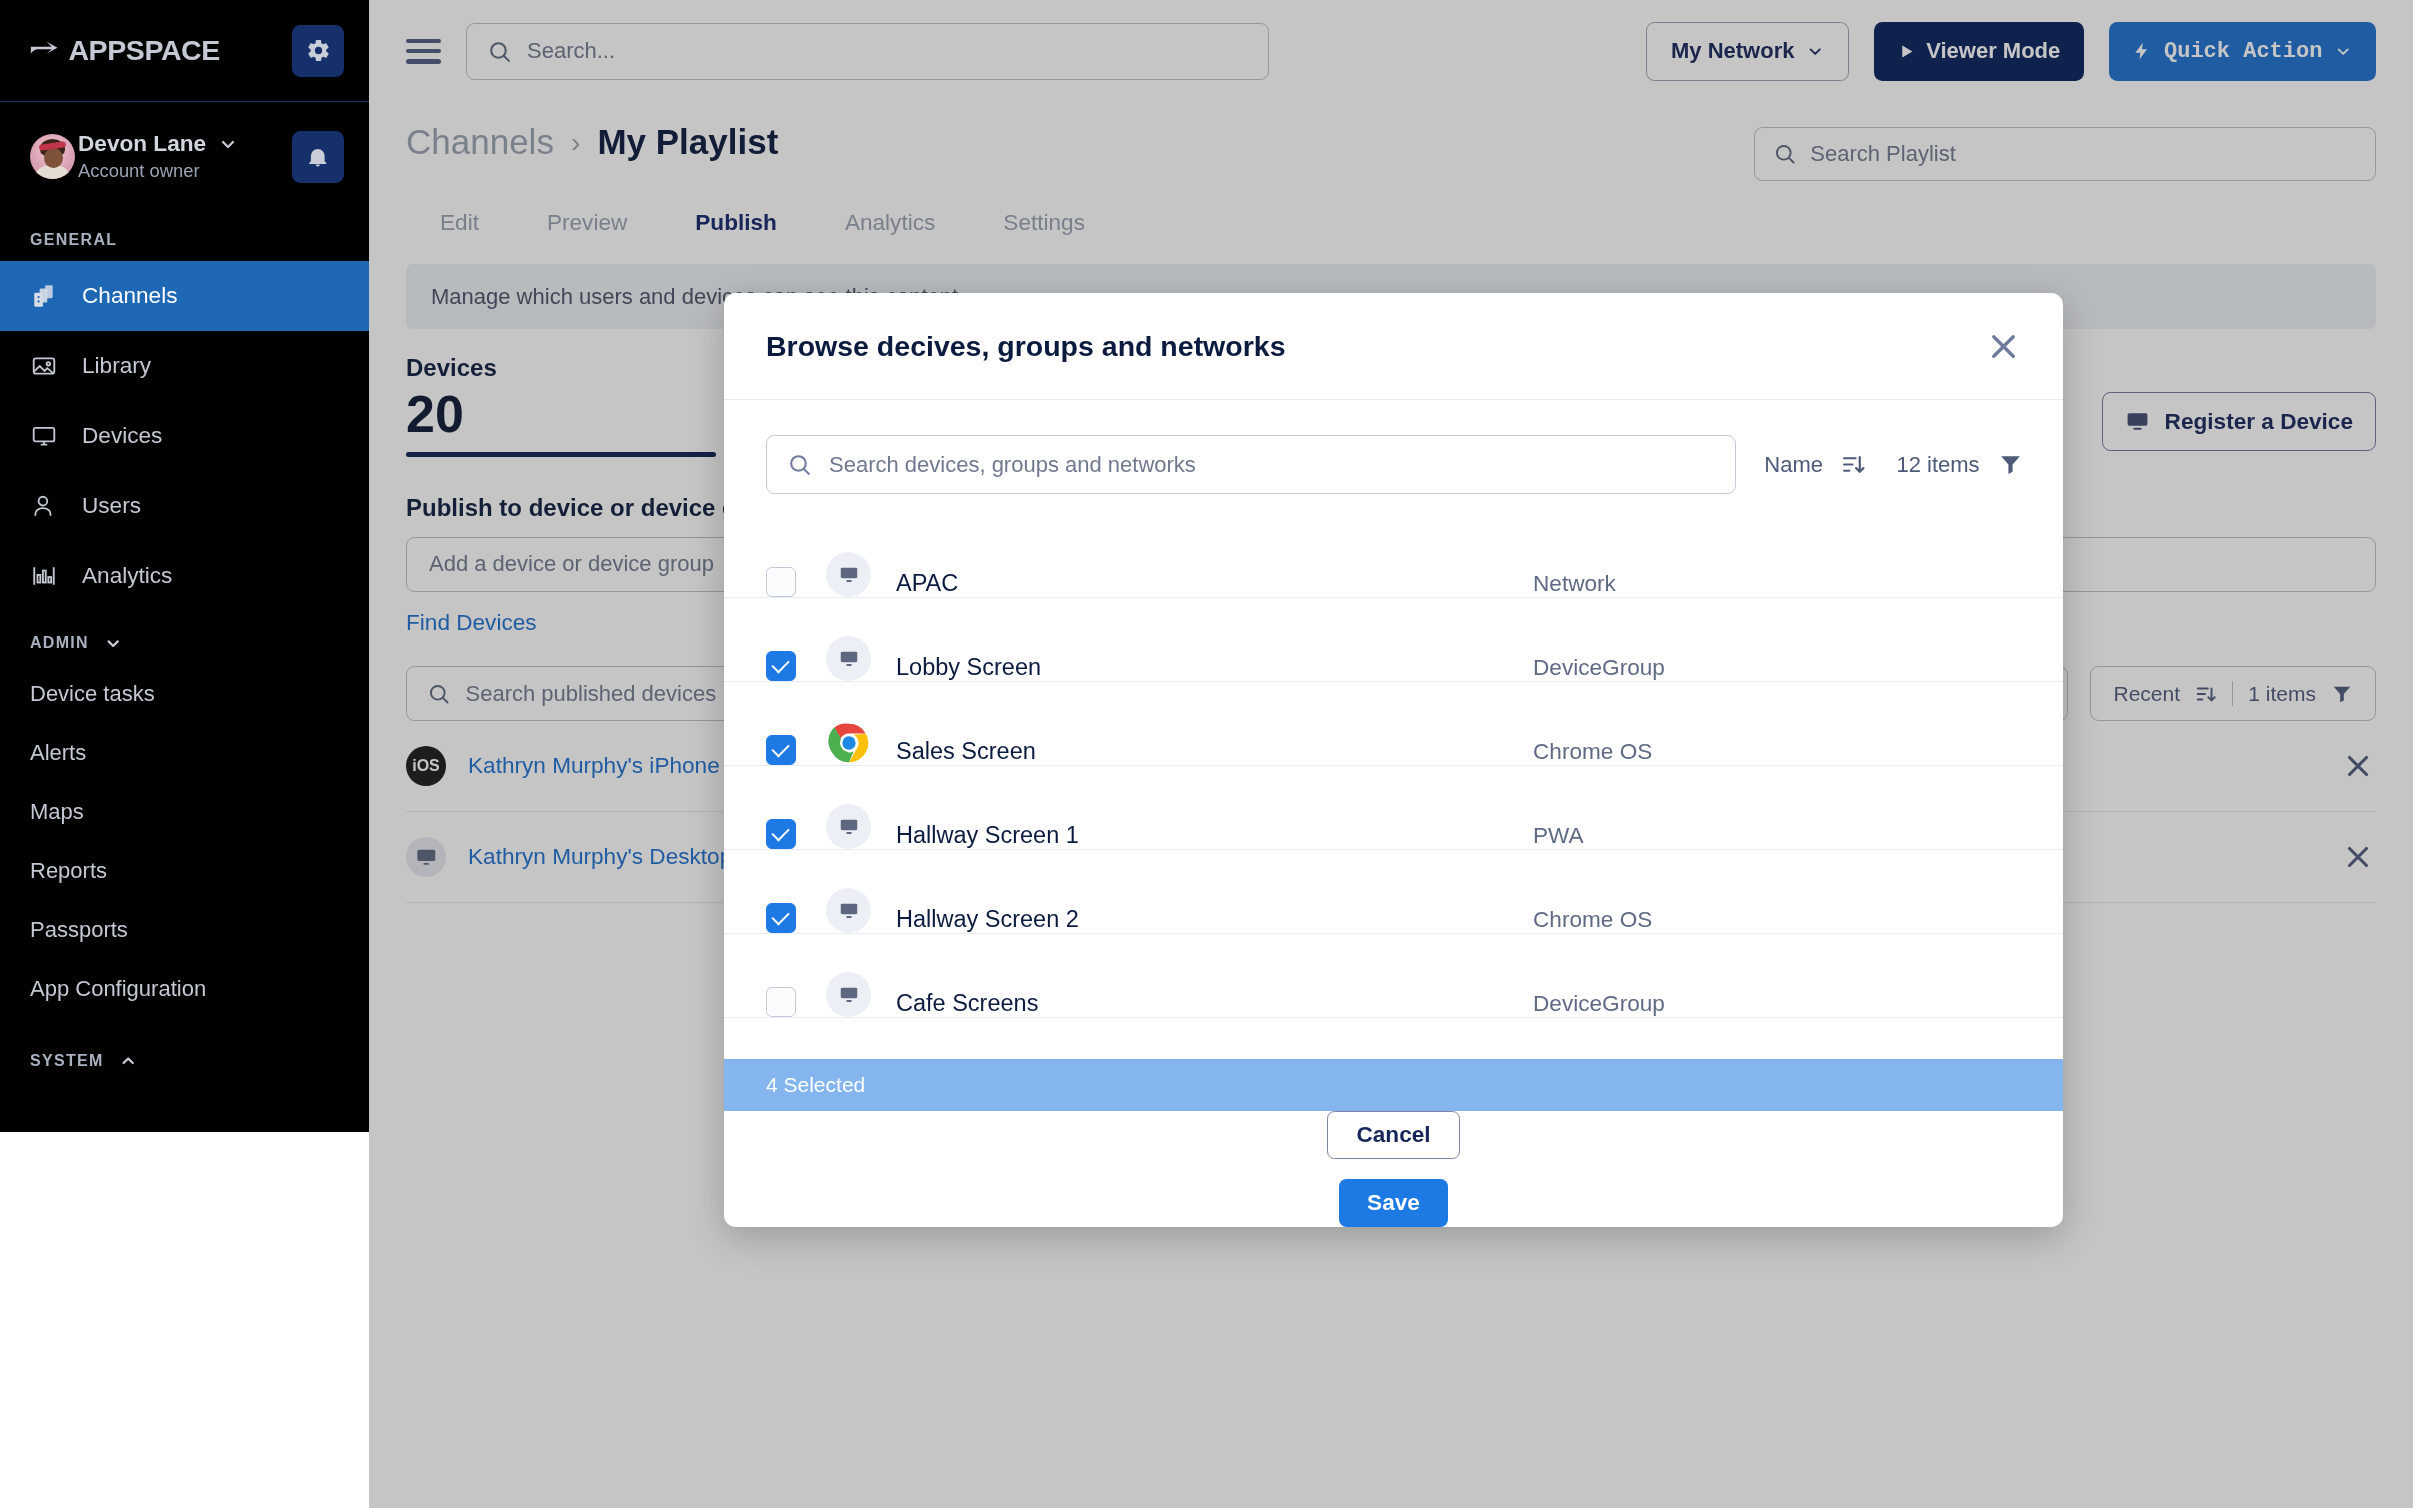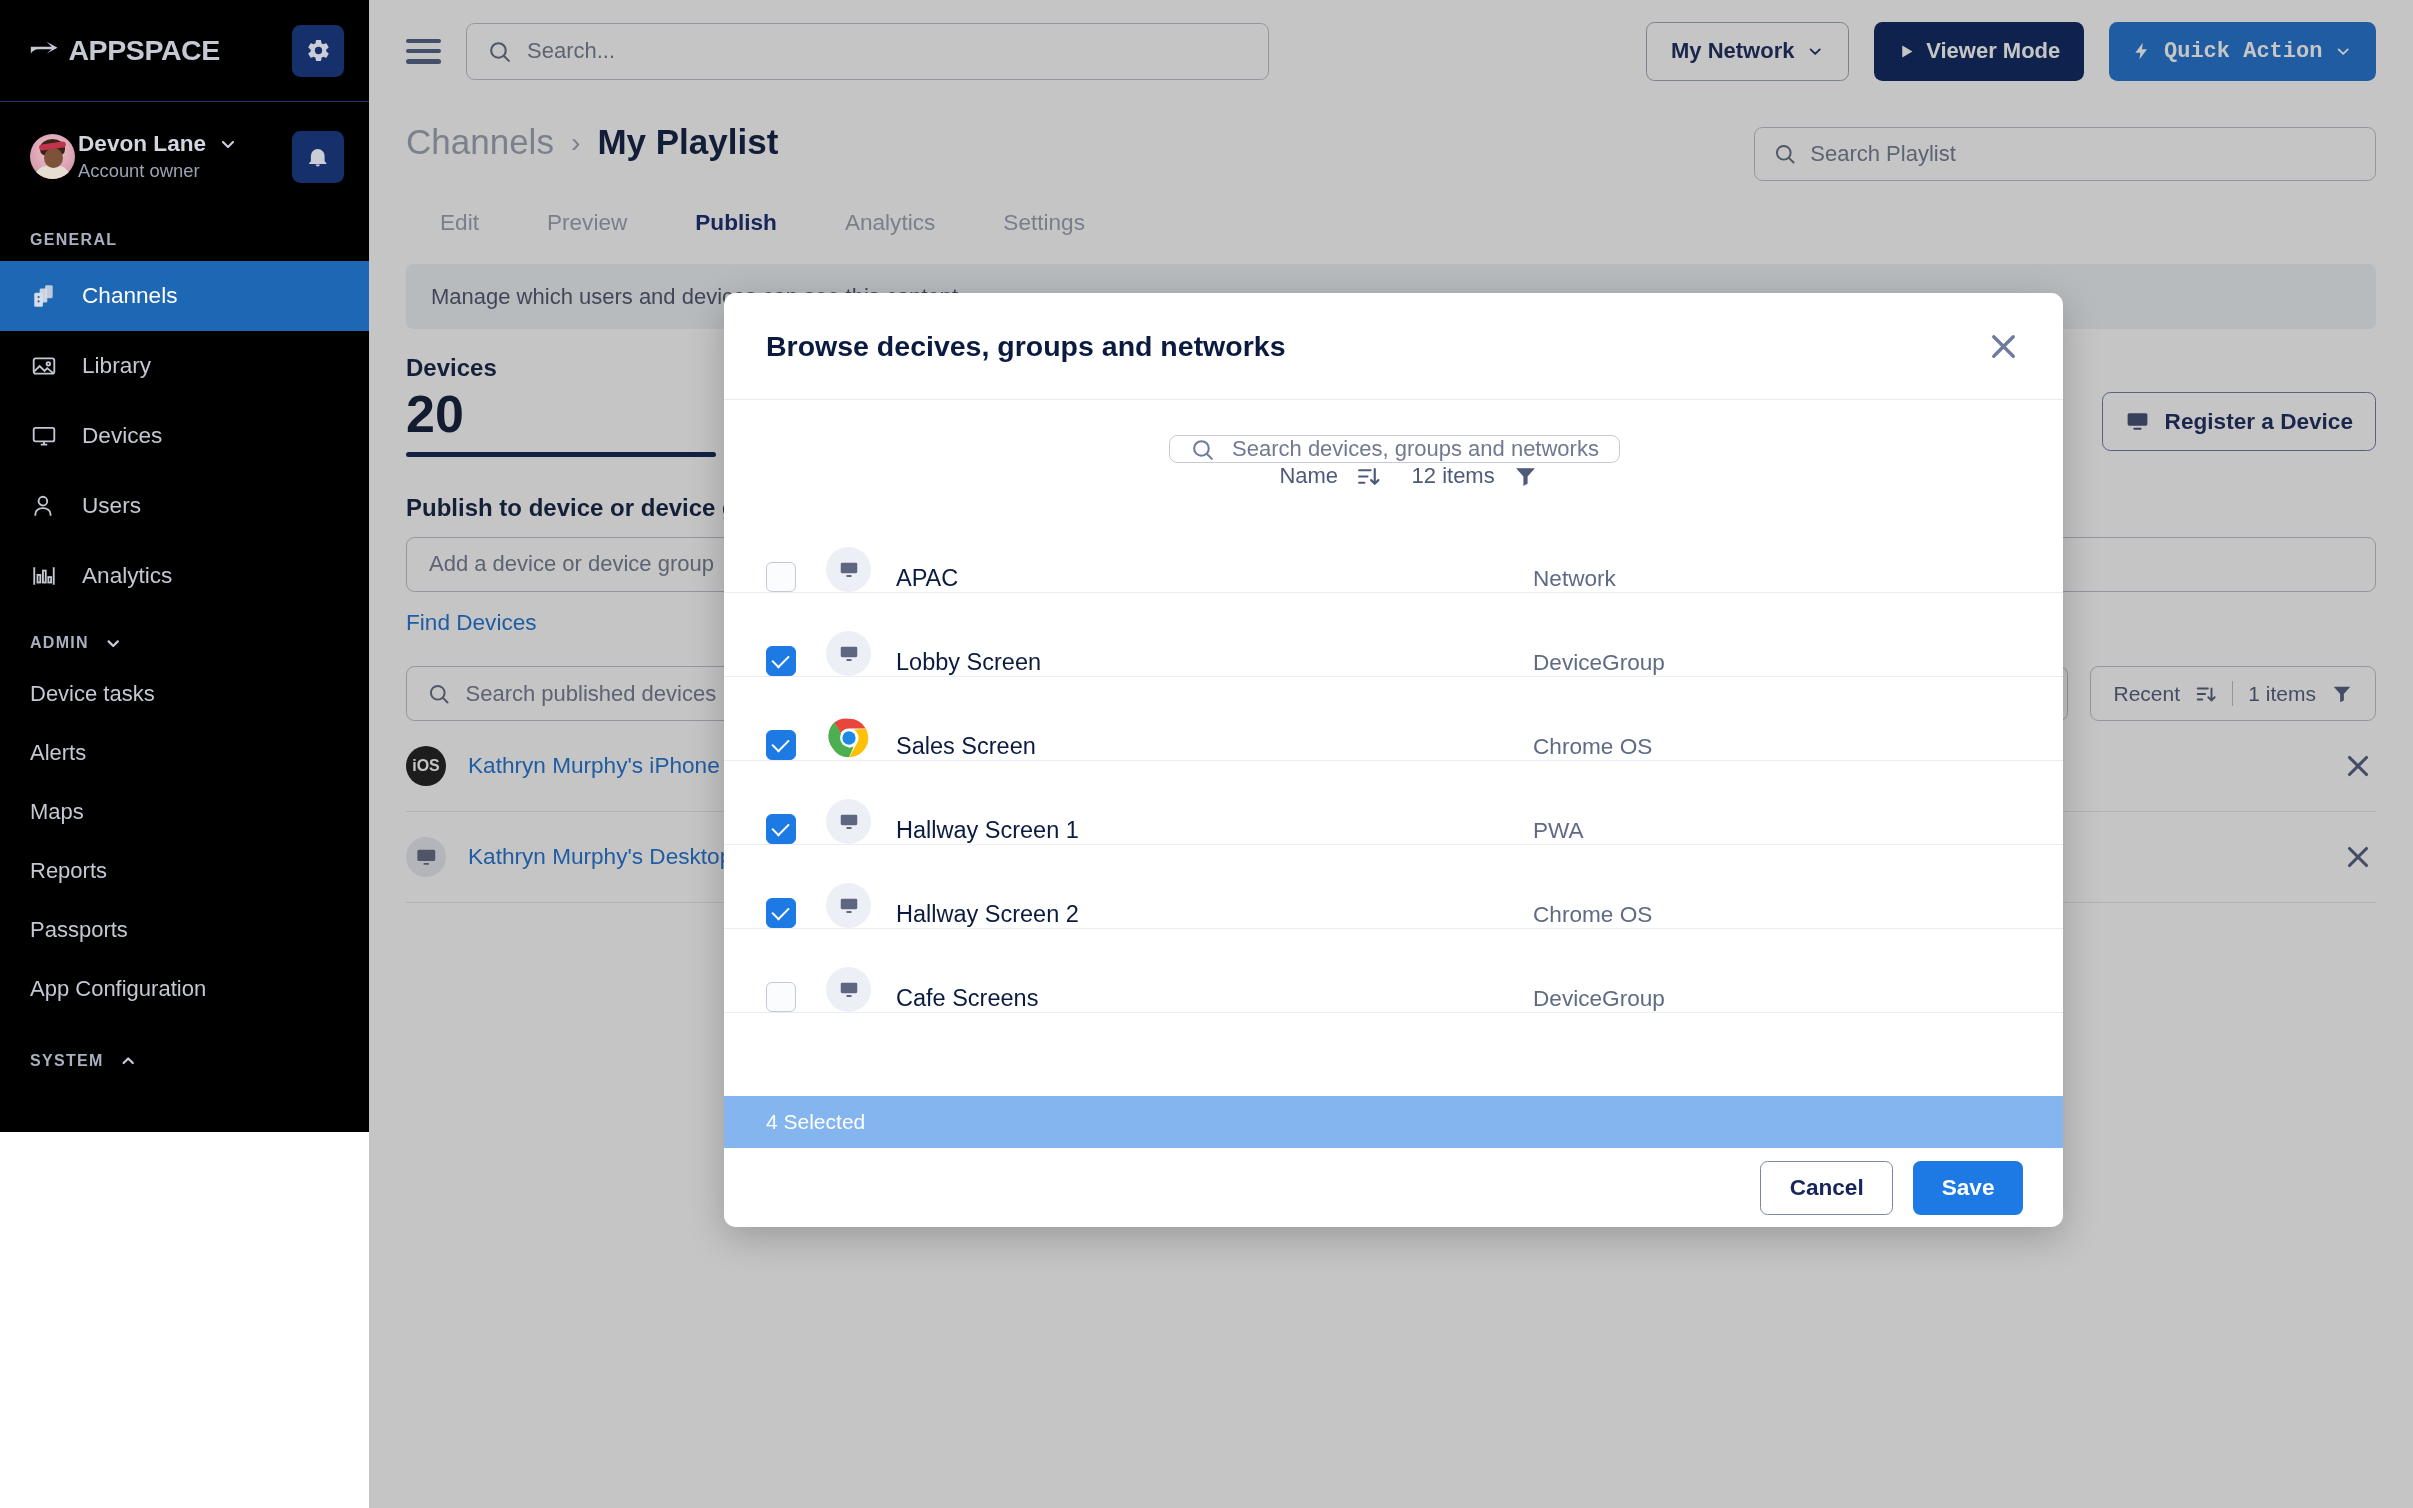--- a/index.html
+++ b/index.html
@@ -182,21 +182,20 @@
     height: 107px; display: flex; align-items: center;
     padding: 0 40px 0 42px; border-bottom: 0.8px solid #e7ebf2;
   }
   .modal-title { font-size: 28.5px; font-weight: bold; color: #0b1b40; }
   .modal-head .sp { flex: 1; }
   .modal-x { width: 39px; height: 39px; }
 
   .modal-search-row {
     display: flex; align-items: center; gap: 0;
     padding: 35px 40px 0 42px;
-    flex-direction: column;
   }
   .modal-search {
     flex: 1; height: 59px; border: 1.3px solid #c3c9d6; border-radius: 8.4px;
     display: flex; align-items: center; gap: 17px; padding: 0 20px;
   }
   .modal-tools { display: flex; align-items: center; gap: 18.4px; padding-left: 28.5px; }
   .tool-txt { font-size: 22px; color: #4d5a7a; }
 
   .modal-list { margin-top: 20px; flex: 1; overflow: hidden; }
   .m-row {
@@ -221,22 +220,22 @@
   }
   .m-ico.chrome { background: transparent; }
   .m-name { font-size: 23.5px; color: #0b1b40; margin-left: 25px; width: 637px; }
   .m-type { font-size: 22.6px; color: #5f6a85; }
 
   .sel-bar {
     height: 52px; background: #84b5ee; display: flex; align-items: center;
     padding: 0 42px; font-size: 21px; color: #ffffff;
   }
   .modal-foot {
-    height: 79px; display: flex; align-items: center; justify-content: flex-end;
-    gap: 20px; padding: 0 40px;
+    height: 116px; display: flex; align-items: center; justify-content: flex-end;
+    gap: 20px; padding: 0 40px; flex-direction: column;
   }
   .mbtn { height: 54px; border-radius: 7.5px; font-size: 22.6px; font-weight: bold;
           display: flex; align-items: center; justify-content: center; padding: 0 28.5px; }
   .mbtn.cancel { border: 1.3px solid #7b86a6; color: #17255b; background: #fff; }
   .mbtn.save { background: #1d7ae5; color: #fff; }
 
   svg { display: block; }
 </style>
 </head>
 <body>

